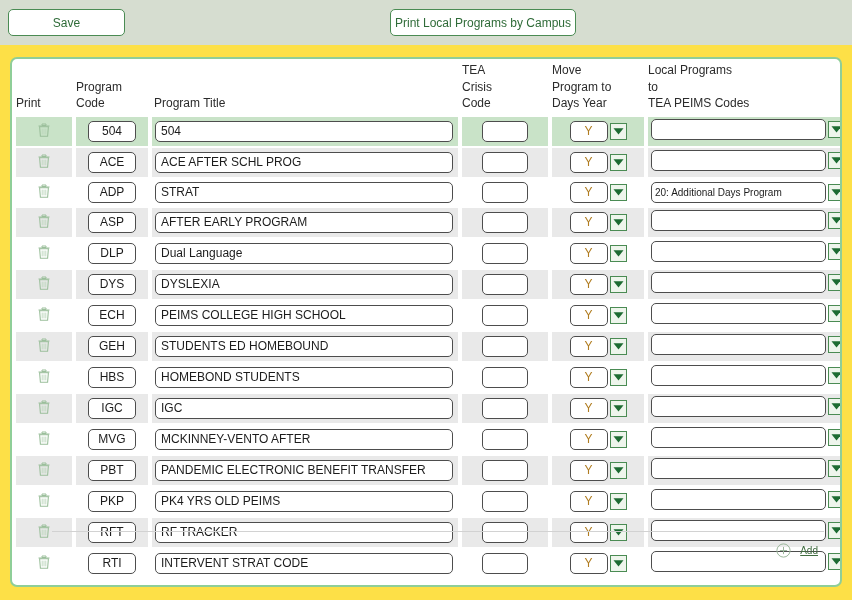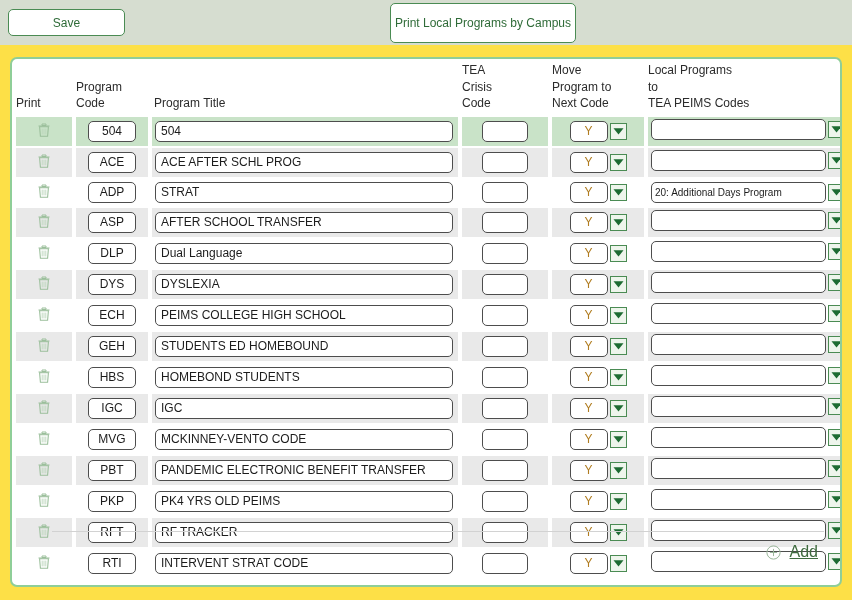--- a/index.html
+++ b/index.html
@@ -33,21 +33,21 @@
     font-family: "Liberation Sans", sans-serif;
     line-height: 1;
     display: flex;
     align-items: center;
     justify-content: center;
     cursor: pointer;
     padding: 0 10px;
     white-space: nowrap;
   }
   #save-button { left: 8px; top: 9px; width: 117px; height: 27px; }
-  #print-button { left: 390px; top: 3px; width: 186px; height: 40px; }
+  #print-button { left: 390px; top: 9px; width: 186px; height: 27px; }
 
   
   .panel {
     position: absolute;
     left: 10px; top: 57px;
     width: 832px; height: 530px;
     background: #ffffff;
     border: 2px solid #8fce98;
     border-radius: 7px;
     overflow: hidden;
@@ -147,21 +147,21 @@
   .addlink {
     position: absolute;
     right: 22px; top: 12px;
     display: flex;
     align-items: center;
     gap: 9px;
     cursor: pointer;
   }
   .addlink .plus { line-height: 0; }
   .addlink .lbl {
-    font-size: 16px;
+    font-size: 10px;
     color: #3f6b3f;
     text-decoration: underline;
   }
 </style>
 </head>
 <body>
 
 <div id="app">
 
   <div class="toolbar">
@@ -193,21 +193,21 @@
             <span>Program Title</span>
           </th>
           <th>
             <span>TEA</span><br>
             <span>Crisis</span><br>
             <span>Code</span>
           </th>
           <th>
             <span>Move</span><br>
             <span>Program to</span><br>
-            <span>Next Code</span>
+            <span>Days Year</span>
           </th>
           <th>
             <span>Local Programs</span><br>
             <span>to</span><br>
             <span>TEA PEIMS Codes</span>
           </th>
         </tr>
       </thead>
       <tbody id="grid-body">
           <tr class="r-sel">
@@ -292,21 +292,21 @@
               </span></td>
           </tr>
           <tr class="r-even">
             <td class="cell-center"><span class="trash"><svg width="14" height="16" viewBox="0 0 14 16">
                   <path d="M1.5 3.5 h11 v1 h-11 z" fill="#9bbf9b"></path>
                   <path d="M5 2 h4 v1.5 h-4 z" fill="none" stroke="#9bbf9b" stroke-width="1"></path>
                   <path d="M2.6 4.8 h8.8 l-0.8 9.4 h-7.2 z" fill="none" stroke="#9bbf9b" stroke-width="1.1"></path>
                   <path d="M5.2 6.6 v5.8 M7 6.6 v5.8 M8.8 6.6 v5.8" stroke="#bcd6bc" stroke-width="0.9"></path>
                 </svg></span></td>
             <td class="cell-center"><span class="tb tb-code">ASP</span></td>
-            <td><span class="tb tb-title">AFTER SCHOOL TRANSFER</span></td>
+            <td><span class="tb tb-title">AFTER EARLY PROGRAM</span></td>
             <td class="cell-center"><span class="tb tb-crisis"></span></td>
             <td class="cell-center"><span class="ddwrap">
                 <span class="tb tb-move">Y</span>
                 <span class="ddbtn">
                   <svg width="11" height="9" viewBox="0 0 11 9">
                     <path d="M0.5 1.3 h10 L5.5 7.6 z" fill="#1d6b32"></path>
                   </svg>
                 </span>
               </span></td>
             <td><span class="ddwrap">
@@ -481,21 +481,21 @@
               </span></td>
           </tr>
           <tr class="r-odd">
             <td class="cell-center"><span class="trash"><svg width="14" height="16" viewBox="0 0 14 16">
                   <path d="M1.5 3.5 h11 v1 h-11 z" fill="#9bbf9b"></path>
                   <path d="M5 2 h4 v1.5 h-4 z" fill="none" stroke="#9bbf9b" stroke-width="1"></path>
                   <path d="M2.6 4.8 h8.8 l-0.8 9.4 h-7.2 z" fill="none" stroke="#9bbf9b" stroke-width="1.1"></path>
                   <path d="M5.2 6.6 v5.8 M7 6.6 v5.8 M8.8 6.6 v5.8" stroke="#bcd6bc" stroke-width="0.9"></path>
                 </svg></span></td>
             <td class="cell-center"><span class="tb tb-code">MVG</span></td>
-            <td><span class="tb tb-title">MCKINNEY-VENTO CODE</span></td>
+            <td><span class="tb tb-title">MCKINNEY-VENTO AFTER</span></td>
             <td class="cell-center"><span class="tb tb-crisis"></span></td>
             <td class="cell-center"><span class="ddwrap">
                 <span class="tb tb-move">Y</span>
                 <span class="ddbtn">
                   <svg width="11" height="9" viewBox="0 0 11 9">
                     <path d="M0.5 1.3 h10 L5.5 7.6 z" fill="#1d6b32"></path>
                   </svg>
                 </span>
               </span></td>
             <td><span class="ddwrap">

